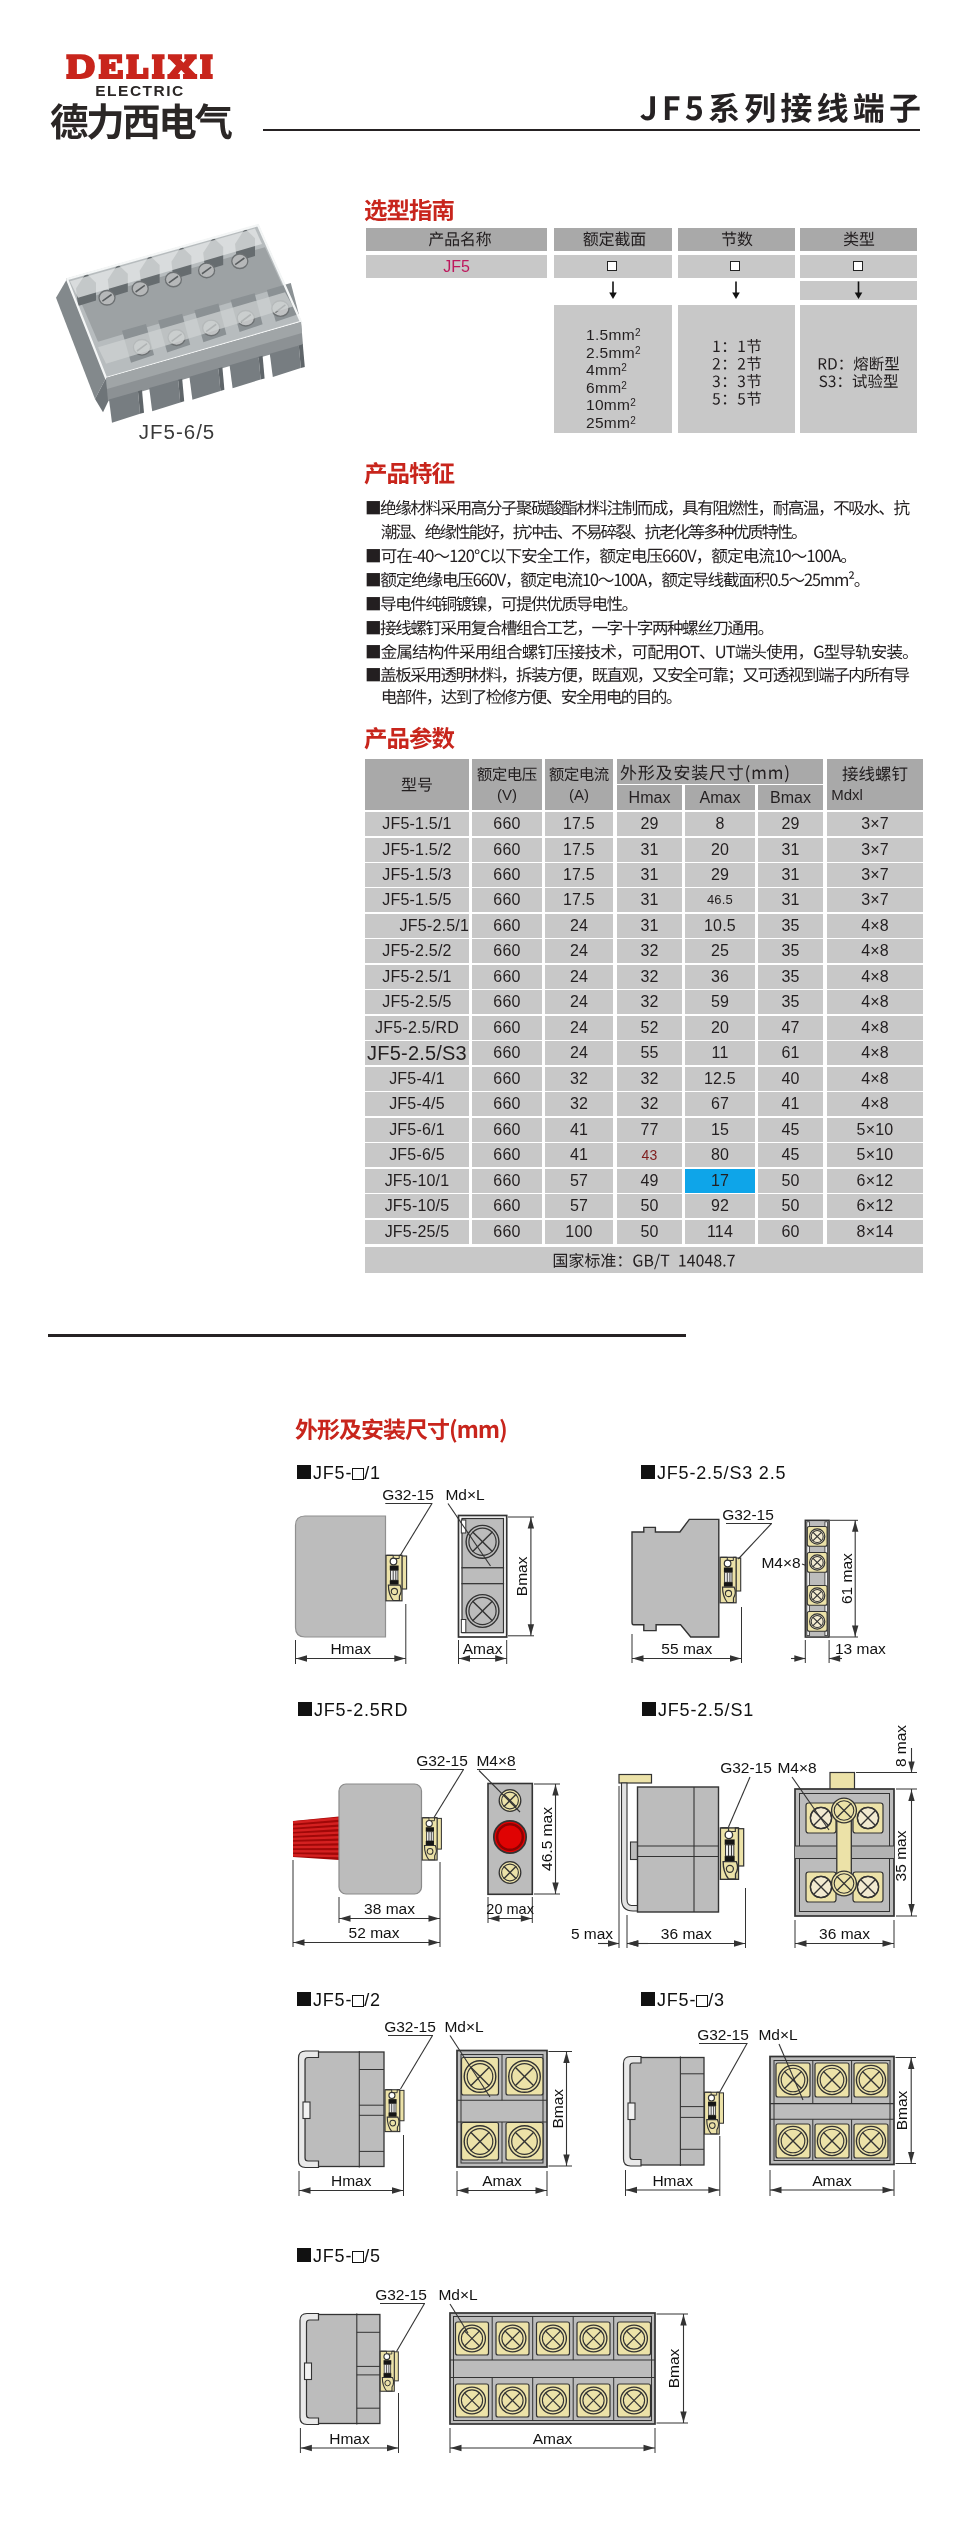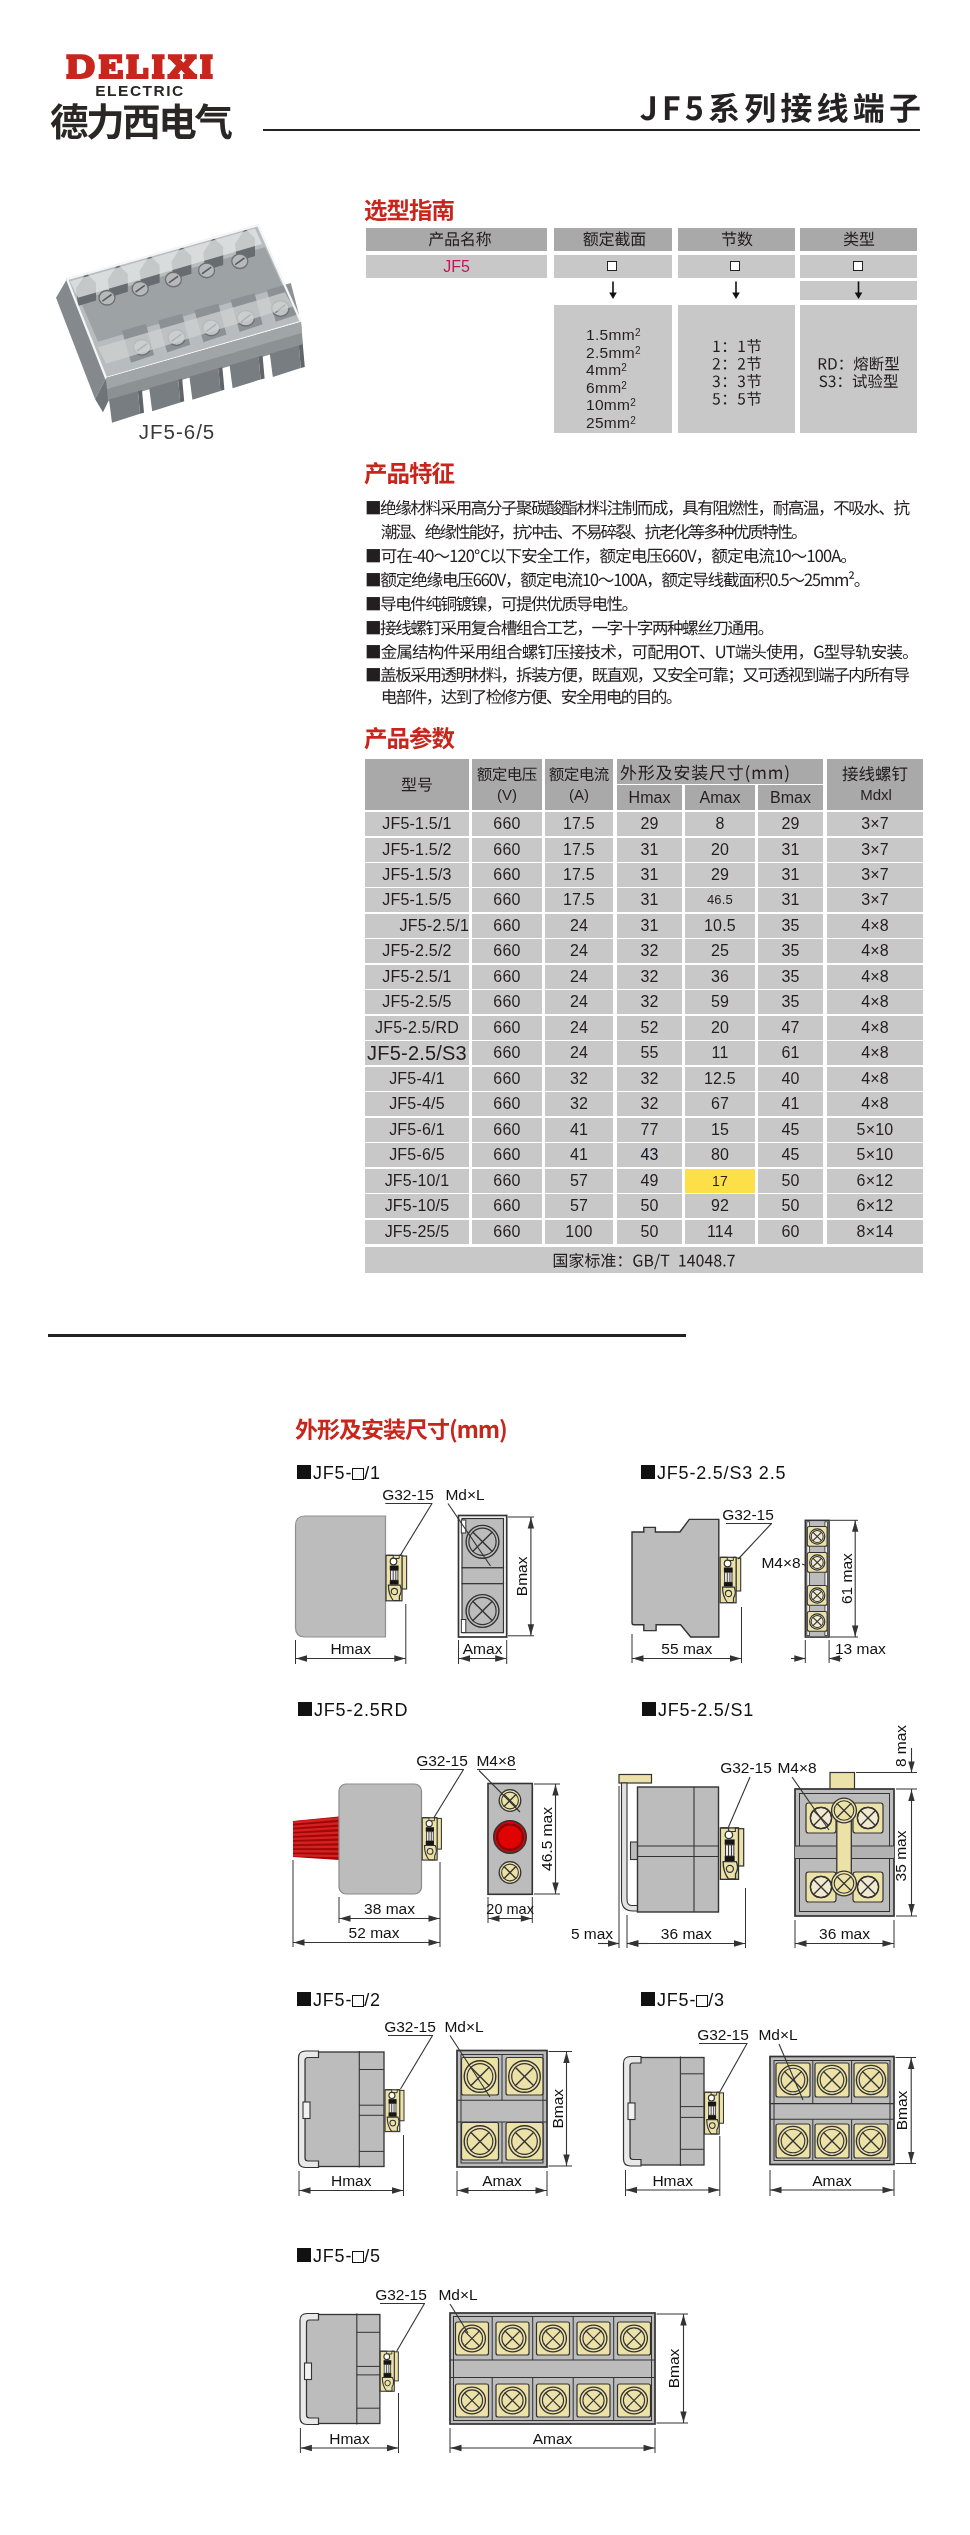--- a/index.html
+++ b/index.html
@@ -42,21 +42,21 @@
 <div style="position:absolute;left:617px;top:759px;width:206px;height:24.5px;background:#a9a9a9"></div>
 <div style="position:absolute;left:617px;top:785px;width:65px;height:25px;background:#a9a9a9"></div>
 <div style="position:absolute;left:685px;top:785px;width:70px;height:25px;background:#a9a9a9"></div>
 <div style="position:absolute;left:758px;top:785px;width:65px;height:25px;background:#a9a9a9"></div>
 
 <div style="position:absolute;left:617px;top:785px;width:65px;height:25px;line-height:25px;text-align:center;font-size:16px;color:#231f20">Hmax</div>
 <div style="position:absolute;left:685px;top:785px;width:70px;height:25px;line-height:25px;text-align:center;font-size:16px;color:#231f20">Amax</div>
 <div style="position:absolute;left:758px;top:785px;width:65px;height:25px;line-height:25px;text-align:center;font-size:16px;color:#231f20">Bmax</div>
 <div style="position:absolute;left:472px;top:786px;width:70px;text-align:center;font-size:15px;color:#231f20">(V)</div>
 <div style="position:absolute;left:545px;top:786px;width:68px;text-align:center;font-size:15px;color:#231f20">(A)</div>
-<div style="position:absolute;left:828px;top:786px;width:96px;text-align:center;font-size:15px;color:#231f20">Mdxl</div>
+<div style="position:absolute;left:799px;top:786px;width:96px;text-align:center;font-size:15px;color:#231f20">Mdxl</div>
 
 <div style="position:absolute;left:365px;top:812.0px;width:104px;height:24px;line-height:24px;text-align:center;font-size:16px;color:#231f20;background:#c8c8c8;letter-spacing:.2px">JF5-1.5/1</div>
 <div style="position:absolute;left:472px;top:812.0px;width:70px;height:24px;line-height:24px;text-align:center;font-size:16px;color:#231f20;background:#c8c8c8;letter-spacing:.2px">660</div>
 <div style="position:absolute;left:545px;top:812.0px;width:68px;height:24px;line-height:24px;text-align:center;font-size:16px;color:#231f20;background:#c8c8c8;letter-spacing:.2px">17.5</div>
 <div style="position:absolute;left:617px;top:812.0px;width:65px;height:24px;line-height:24px;text-align:center;font-size:16px;color:#231f20;background:#c8c8c8;letter-spacing:.2px">29</div>
 <div style="position:absolute;left:685px;top:812.0px;width:70px;height:24px;line-height:24px;text-align:center;font-size:16px;color:#231f20;background:#c8c8c8;letter-spacing:.2px">8</div>
 <div style="position:absolute;left:758px;top:812.0px;width:65px;height:24px;line-height:24px;text-align:center;font-size:16px;color:#231f20;background:#c8c8c8;letter-spacing:.2px">29</div>
 <div style="position:absolute;left:827px;top:812.0px;width:96px;height:24px;line-height:24px;text-align:center;font-size:16px;color:#231f20;background:#c8c8c8;letter-spacing:.2px">3×7</div>
 <div style="position:absolute;left:365px;top:837.5px;width:104px;height:24px;line-height:24px;text-align:center;font-size:16px;color:#231f20;background:#c8c8c8;letter-spacing:.2px">JF5-1.5/2</div>
 <div style="position:absolute;left:472px;top:837.5px;width:70px;height:24px;line-height:24px;text-align:center;font-size:16px;color:#231f20;background:#c8c8c8;letter-spacing:.2px">660</div>
@@ -138,29 +138,29 @@
 <div style="position:absolute;left:365px;top:1117.6px;width:104px;height:24px;line-height:24px;text-align:center;font-size:16px;color:#231f20;background:#c8c8c8;letter-spacing:.2px">JF5-6/1</div>
 <div style="position:absolute;left:472px;top:1117.6px;width:70px;height:24px;line-height:24px;text-align:center;font-size:16px;color:#231f20;background:#c8c8c8;letter-spacing:.2px">660</div>
 <div style="position:absolute;left:545px;top:1117.6px;width:68px;height:24px;line-height:24px;text-align:center;font-size:16px;color:#231f20;background:#c8c8c8;letter-spacing:.2px">41</div>
 <div style="position:absolute;left:617px;top:1117.6px;width:65px;height:24px;line-height:24px;text-align:center;font-size:16px;color:#231f20;background:#c8c8c8;letter-spacing:.2px">77</div>
 <div style="position:absolute;left:685px;top:1117.6px;width:70px;height:24px;line-height:24px;text-align:center;font-size:16px;color:#231f20;background:#c8c8c8;letter-spacing:.2px">15</div>
 <div style="position:absolute;left:758px;top:1117.6px;width:65px;height:24px;line-height:24px;text-align:center;font-size:16px;color:#231f20;background:#c8c8c8;letter-spacing:.2px">45</div>
 <div style="position:absolute;left:827px;top:1117.6px;width:96px;height:24px;line-height:24px;text-align:center;font-size:16px;color:#231f20;background:#c8c8c8;letter-spacing:.2px">5×10</div>
 <div style="position:absolute;left:365px;top:1143.1px;width:104px;height:24px;line-height:24px;text-align:center;font-size:16px;color:#231f20;background:#c8c8c8;letter-spacing:.2px">JF5-6/5</div>
 <div style="position:absolute;left:472px;top:1143.1px;width:70px;height:24px;line-height:24px;text-align:center;font-size:16px;color:#231f20;background:#c8c8c8;letter-spacing:.2px">660</div>
 <div style="position:absolute;left:545px;top:1143.1px;width:68px;height:24px;line-height:24px;text-align:center;font-size:16px;color:#231f20;background:#c8c8c8;letter-spacing:.2px">41</div>
-<div style="position:absolute;left:617px;top:1143.1px;width:65px;height:24px;line-height:24px;text-align:center;font-size:16px;color:#0f172a;background:#c8c8c8;letter-spacing:.2px">43</div>
+<div style="position:absolute;left:617px;top:1143.1px;width:65px;height:24px;line-height:24px;text-align:center;font-size:14px;color:#7f1d1d;background:#c8c8c8;letter-spacing:.2px">43</div>
 <div style="position:absolute;left:685px;top:1143.1px;width:70px;height:24px;line-height:24px;text-align:center;font-size:16px;color:#231f20;background:#c8c8c8;letter-spacing:.2px">80</div>
 <div style="position:absolute;left:758px;top:1143.1px;width:65px;height:24px;line-height:24px;text-align:center;font-size:16px;color:#231f20;background:#c8c8c8;letter-spacing:.2px">45</div>
 <div style="position:absolute;left:827px;top:1143.1px;width:96px;height:24px;line-height:24px;text-align:center;font-size:16px;color:#231f20;background:#c8c8c8;letter-spacing:.2px">5×10</div>
 <div style="position:absolute;left:365px;top:1168.6px;width:104px;height:24px;line-height:24px;text-align:center;font-size:16px;color:#231f20;background:#c8c8c8;letter-spacing:.2px">JF5-10/1</div>
 <div style="position:absolute;left:472px;top:1168.6px;width:70px;height:24px;line-height:24px;text-align:center;font-size:16px;color:#231f20;background:#c8c8c8;letter-spacing:.2px">660</div>
 <div style="position:absolute;left:545px;top:1168.6px;width:68px;height:24px;line-height:24px;text-align:center;font-size:16px;color:#231f20;background:#c8c8c8;letter-spacing:.2px">57</div>
 <div style="position:absolute;left:617px;top:1168.6px;width:65px;height:24px;line-height:24px;text-align:center;font-size:16px;color:#231f20;background:#c8c8c8;letter-spacing:.2px">49</div>
-<div style="position:absolute;left:685px;top:1168.6px;width:70px;height:24px;line-height:24px;text-align:center;font-size:14px;color:#231f20;background:#fde047;letter-spacing:.2px">17</div>
+<div style="position:absolute;left:685px;top:1168.6px;width:70px;height:24px;line-height:24px;text-align:center;font-size:16px;color:#231f20;background:#0ea5e9;letter-spacing:.2px">17</div>
 <div style="position:absolute;left:758px;top:1168.6px;width:65px;height:24px;line-height:24px;text-align:center;font-size:16px;color:#231f20;background:#c8c8c8;letter-spacing:.2px">50</div>
 <div style="position:absolute;left:827px;top:1168.6px;width:96px;height:24px;line-height:24px;text-align:center;font-size:16px;color:#231f20;background:#c8c8c8;letter-spacing:.2px">6×12</div>
 <div style="position:absolute;left:365px;top:1194.0px;width:104px;height:24px;line-height:24px;text-align:center;font-size:16px;color:#231f20;background:#c8c8c8;letter-spacing:.2px">JF5-10/5</div>
 <div style="position:absolute;left:472px;top:1194.0px;width:70px;height:24px;line-height:24px;text-align:center;font-size:16px;color:#231f20;background:#c8c8c8;letter-spacing:.2px">660</div>
 <div style="position:absolute;left:545px;top:1194.0px;width:68px;height:24px;line-height:24px;text-align:center;font-size:16px;color:#231f20;background:#c8c8c8;letter-spacing:.2px">57</div>
 <div style="position:absolute;left:617px;top:1194.0px;width:65px;height:24px;line-height:24px;text-align:center;font-size:16px;color:#231f20;background:#c8c8c8;letter-spacing:.2px">50</div>
 <div style="position:absolute;left:685px;top:1194.0px;width:70px;height:24px;line-height:24px;text-align:center;font-size:16px;color:#231f20;background:#c8c8c8;letter-spacing:.2px">92</div>
 <div style="position:absolute;left:758px;top:1194.0px;width:65px;height:24px;line-height:24px;text-align:center;font-size:16px;color:#231f20;background:#c8c8c8;letter-spacing:.2px">50</div>
 <div style="position:absolute;left:827px;top:1194.0px;width:96px;height:24px;line-height:24px;text-align:center;font-size:16px;color:#231f20;background:#c8c8c8;letter-spacing:.2px">6×12</div>
 <div style="position:absolute;left:365px;top:1219.5px;width:104px;height:24px;line-height:24px;text-align:center;font-size:16px;color:#231f20;background:#c8c8c8;letter-spacing:.2px">JF5-25/5</div>

